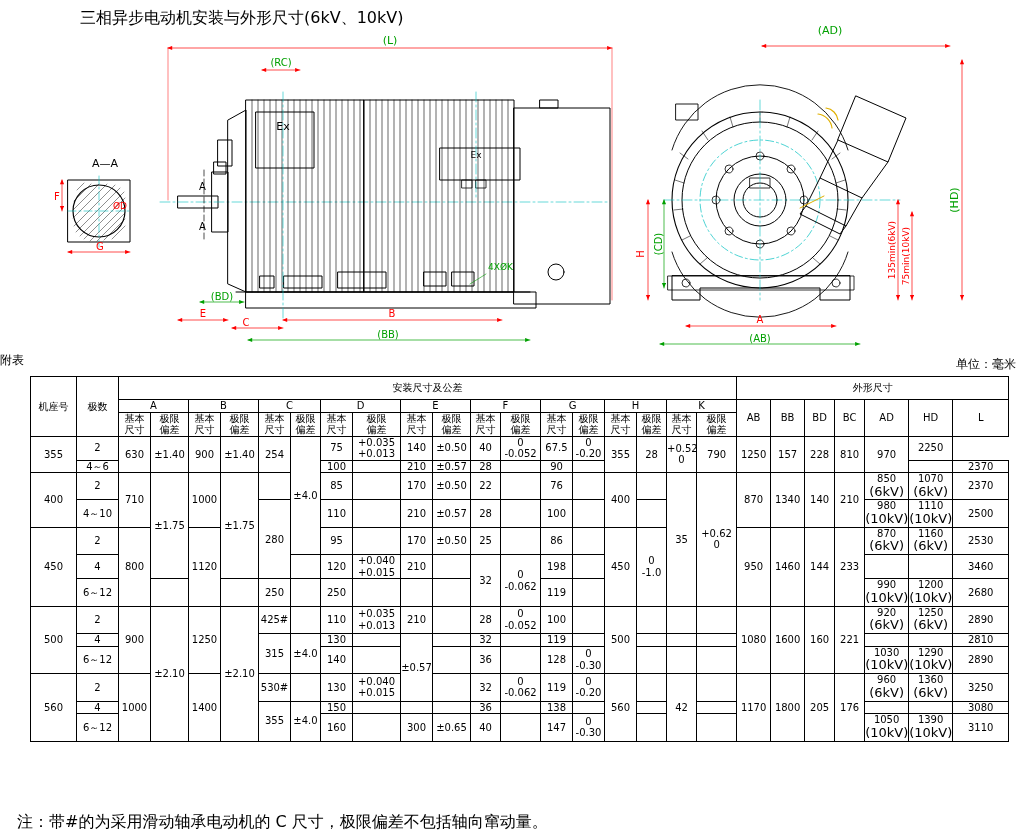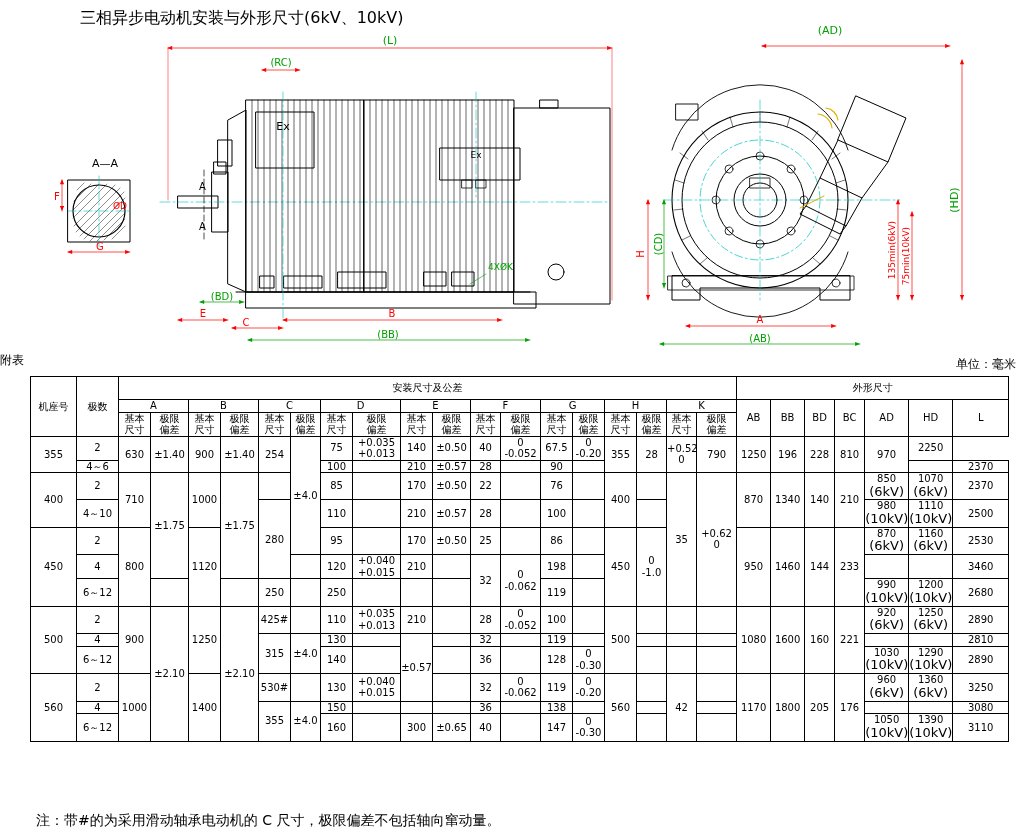--- a/index.html
+++ b/index.html
@@ -14,21 +14,21 @@
   .title{
     position:absolute;left:80px;top:8px;font-size:16px;color:#000;white-space:nowrap;
   }
   .fubiao{
     position:absolute;left:0;right:0;top:352px;font-size:12px;
   }
   .unit{
     position:absolute;right:10px;top:356px;font-size:12px;margin-left:16px;
   }
   .note{
-    position:absolute;left:36px;top:812px;font-size:14px;
+    position:absolute;left:17px;top:812px;font-size:16px;
   }
   
   #drawing{position:absolute;left:0;top:0;width:1026px;height:372px;}
   
   table.spec{
     position:absolute;left:30px;top:376px;border-collapse:collapse;
     width:966px;
     font-size:10px;
     table-layout:fixed;
   }
@@ -399,21 +399,21 @@
         <td>±0.50</td>
         <td>40</td>
         <td>0<br>-0.052</td>
         <td>67.5</td>
         <td>0<br>-0.20</td>
         <td rowspan="2">355</td>
         <td rowspan="2">28</td>
         <td rowspan="2">+0.52<br>0</td>
         <td rowspan="2">790</td>
         <td rowspan="2">1250</td>
-        <td rowspan="2">196</td>
+        <td rowspan="2">157</td>
         <td rowspan="2">228</td>
         <td rowspan="2">810</td>
         <td rowspan="2">970</td>
         <td>2250</td>
       </tr>
       <tr>
         <td>4～6</td>
         <td>100</td>
         <td></td>
         <td>210</td>

